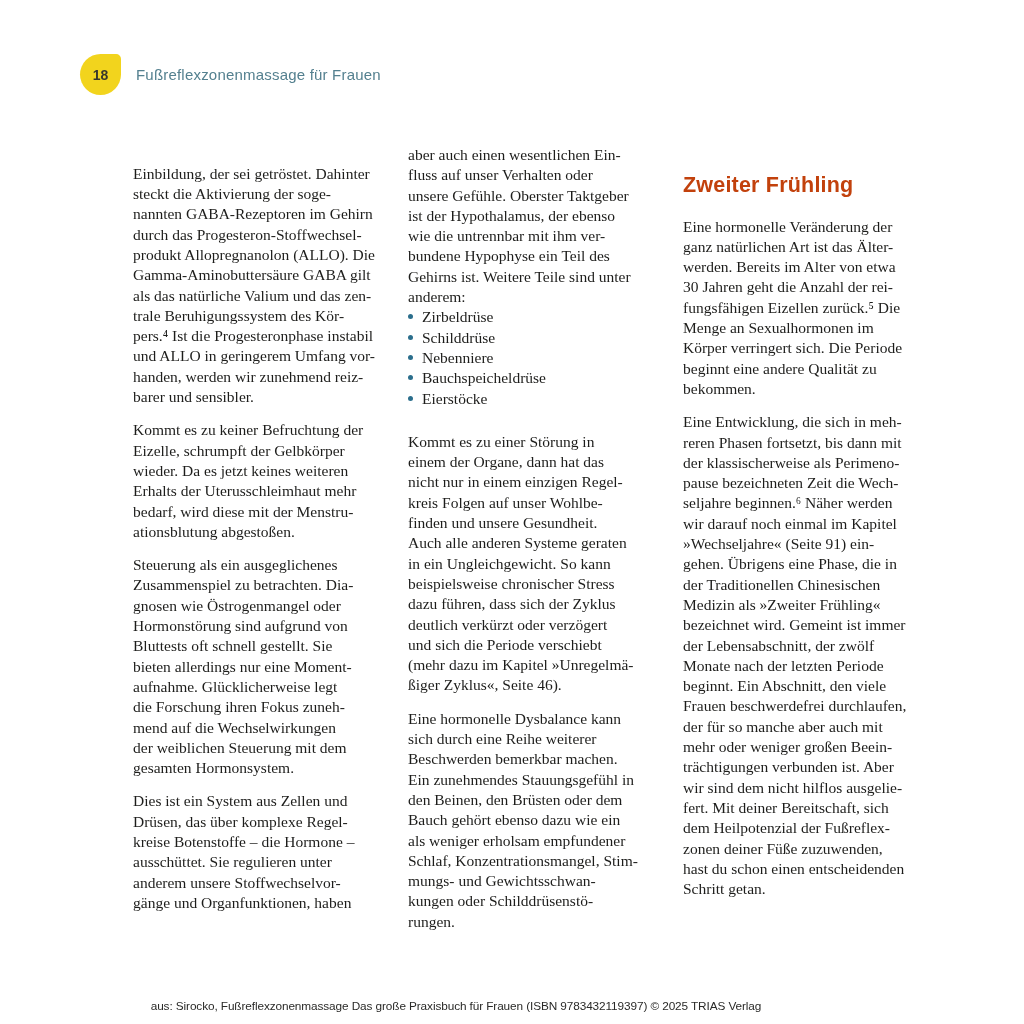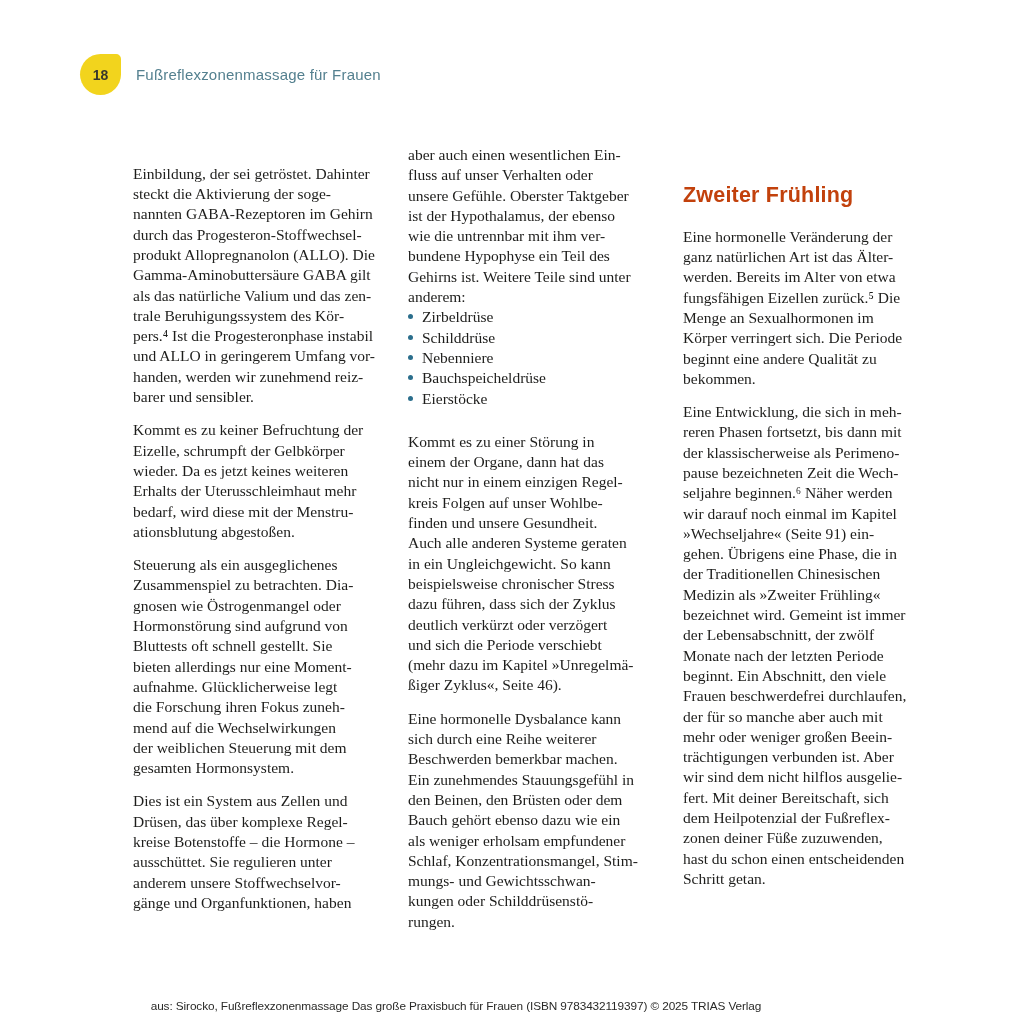--- a/index.html
+++ b/index.html
@@ -167,20 +167,21 @@
           <div class="line">kungen oder Schilddrüsenstö-</div>
           <div class="line">rungen.</div>
         </div>
       </div>
       <div class="col">
         <h2 class="heading block" style="color: #c2410c;">Zweiter Frühling</h2>
         <div class="para block">
           <div class="line">Eine hormonelle Veränderung der</div>
           <div class="line">ganz natürlichen Art ist das Älter-</div>
           <div class="line">werden. Bereits im Alter von etwa</div>
+          <div class="line">30 Jahren geht die Anzahl der rei-</div>
           <div class="line">fungsfähigen Eizellen zurück.⁵ Die</div>
           <div class="line">Menge an Sexualhormonen im</div>
           <div class="line">Körper verringert sich. Die Periode</div>
           <div class="line">beginnt eine andere Qualität zu</div>
           <div class="line">bekommen.</div>
         </div>
         <div class="para block">
           <div class="line">Eine Entwicklung, die sich in meh-</div>
           <div class="line">reren Phasen fortsetzt, bis dann mit</div>
           <div class="line">der klassischerweise als Perimeno-</div>

